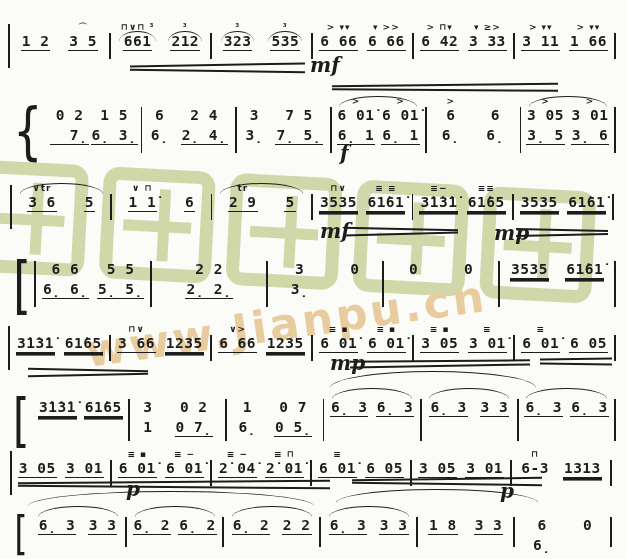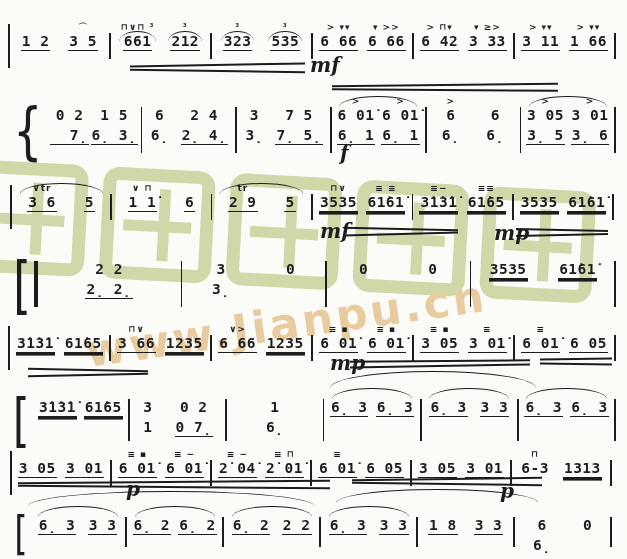--- a/index.html
+++ b/index.html
@@ -270,20 +270,32 @@
           <div class="cell">
             <div class="mark"></div>
             <div class="note u2">61̇61̇</div>
           </div>
         </div>
         <div class="barline" style="height: 26px;"></div>
       </div>
       <div class="system" style="top: 250px; left: 10px; width: 606px;">
         <div class="bracket" style="font-size: 62px;">[</div>
         <div class="barline" style="height: 46px;"></div>
+        <div class="bar">
+          <div class="cell">
+            <div class="mark"></div>
+            <div class="note">6 6</div>
+            <div class="note bot u1">6̣ 6̣</div>
+          </div>
+          <div class="cell">
+            <div class="mark"></div>
+            <div class="note">5 5</div>
+            <div class="note bot u1">5̣ 5̣</div>
+          </div>
+        </div>
         <div class="barline" style="height: 46px;"></div>
         <div class="bar">
           <div class="cell">
             <div class="mark"></div>
             <div class="note">2 2</div>
             <div class="note bot u1">2̣ 2̣</div>
           </div>
         </div>
         <div class="barline" style="height: 46px;"></div>
         <div class="bar">
@@ -414,20 +426,25 @@
             <div class="note">0 2</div>
             <div class="note bot u1">0 7̣</div>
           </div>
         </div>
         <div class="barline" style="height: 42px;"></div>
         <div class="bar">
           <div class="cell">
             <div class="mark"></div>
             <div class="note">1</div>
             <div class="note bot">6̣</div>
+          </div>
+          <div class="cell">
+            <div class="mark"></div>
+            <div class="note">0 7</div>
+            <div class="note bot u1">0 5̣</div>
           </div>
         </div>
         <div class="barline" style="height: 42px;"></div>
         <div class="bar">
           <div class="arc"></div>
           <div class="cell">
             <div class="mark"></div>
             <div class="note u1">6̣ 3</div>
           </div>
           <div class="cell">

